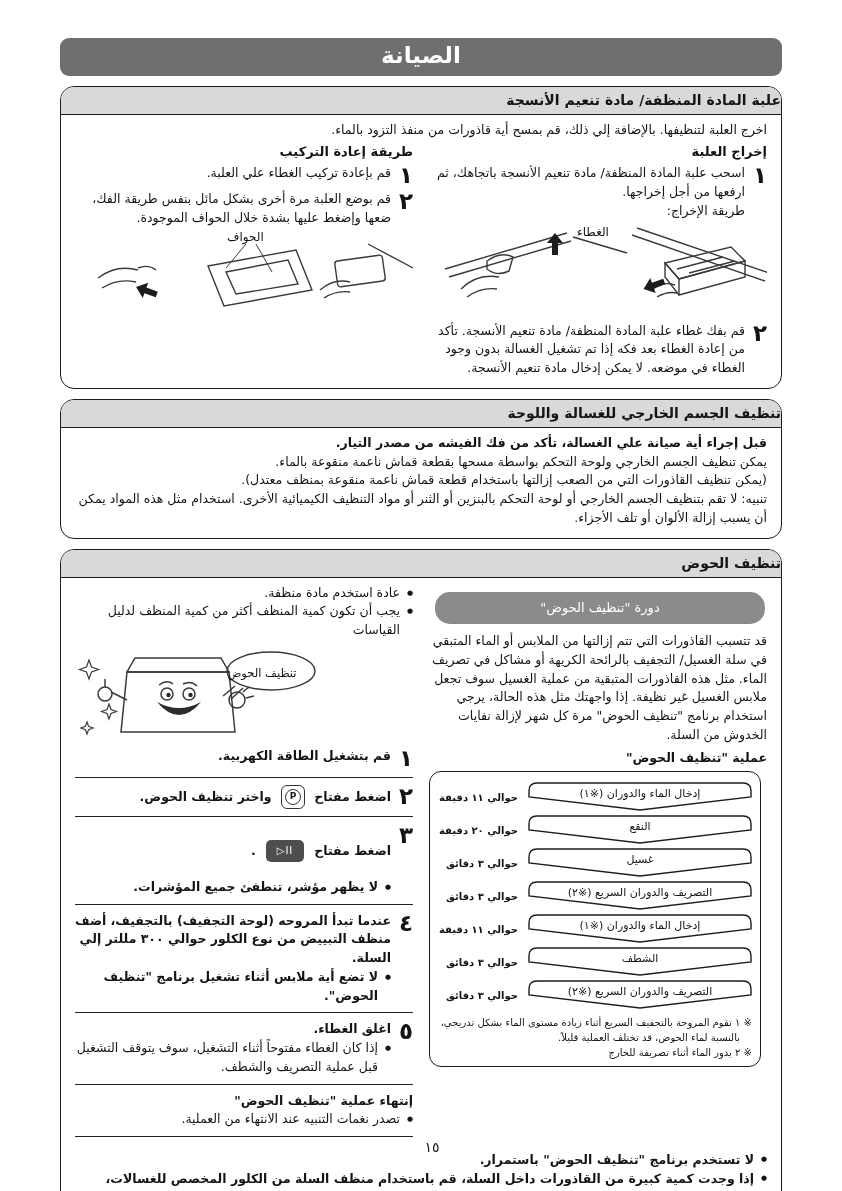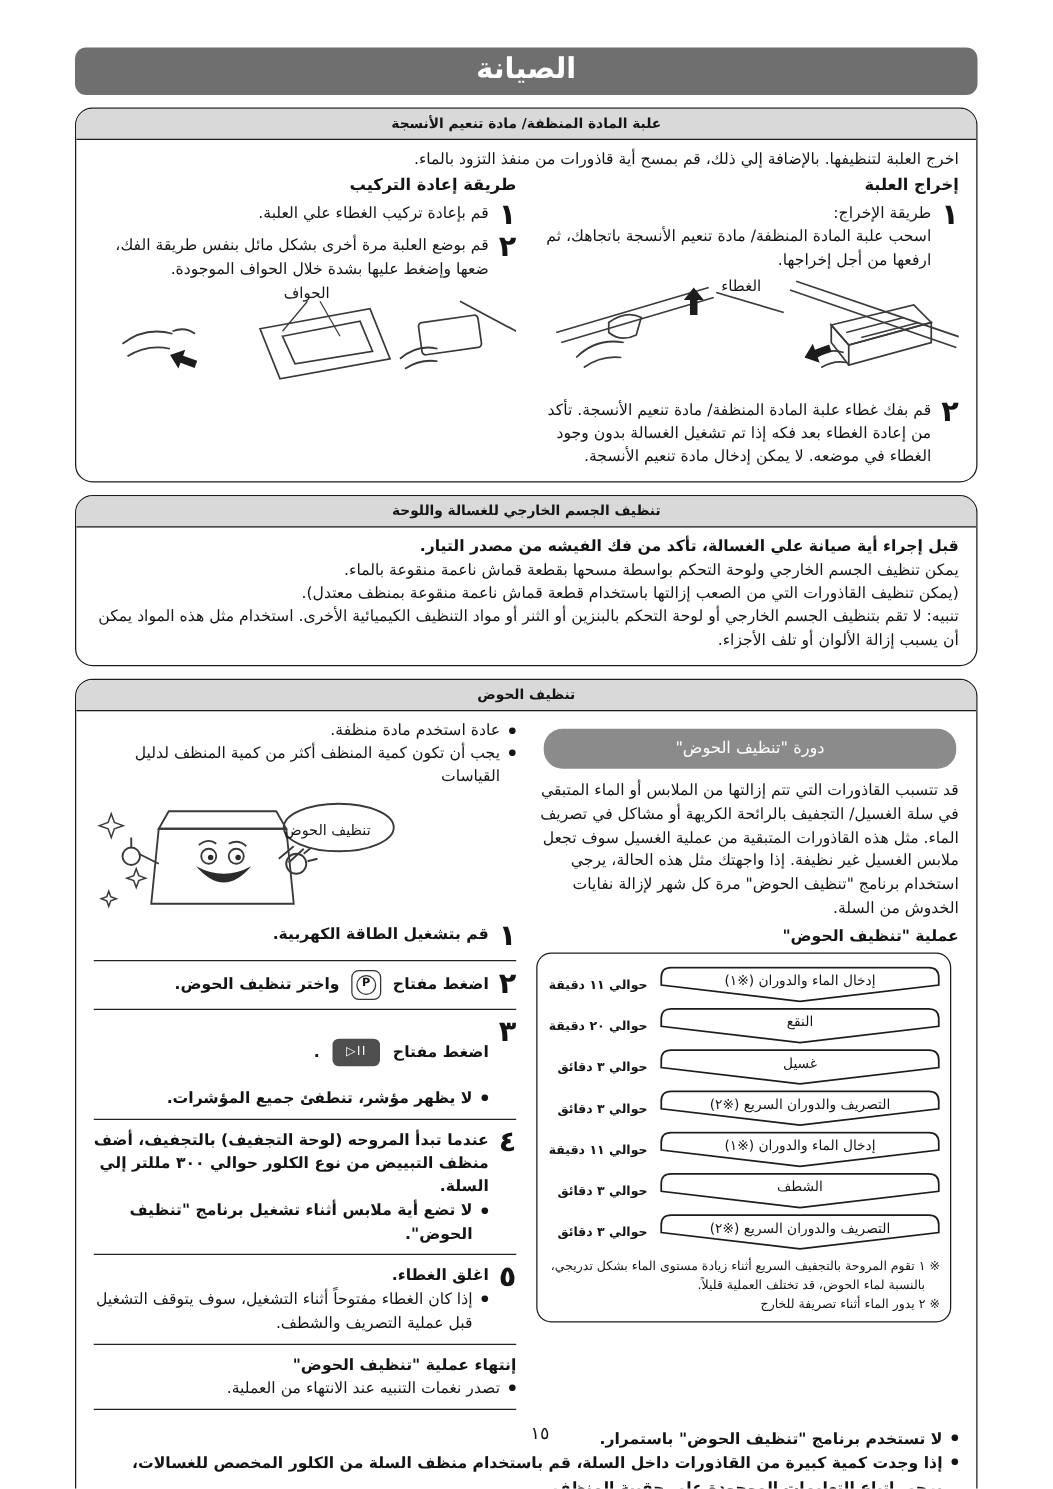--- a/index.html
+++ b/index.html
@@ -4,22 +4,22 @@
 <style>
   html,body{margin:0;padding:0;background:#fff;}
   .page{width:842px;height:1191px;position:relative;background:#fff;overflow:hidden;
         font-family:"DejaVu Sans",sans-serif;direction:rtl;color:#141414;}
   .inner{position:absolute;right:60px;left:60px;top:38px;}
 
   .main-banner{background:#6f6f6f;color:#fff;text-align:center;font-weight:bold;
                font-size:23px;border-radius:9px;padding:4px 0 8px;}
 
   .sec{border:1.6px solid #1c1c1c;border-radius:14px;overflow:hidden;margin-top:10px;background:#fff;}
-  .sec-head{background:#d9d9d9;border-bottom:1.6px solid #1c1c1c;text-align:center;
-            font-weight:bold;font-size:11px;padding:5px 0 6px;}
+  .sec-head{background:#d9d9d9;border-bottom:1.6px solid #1c1c1c;text-align:right;
+            font-weight:bold;font-size:14px;padding:5px 0 6px;}
   .sec-body{padding:6px 14px 10px;font-size:12.5px;line-height:1.5;}
 
   .cols{display:flex;gap:16px;}
   .col{flex:1;min-width:0;}
   .col-title{font-weight:bold;font-size:13px;margin-top:2px;}
   .bold{font-weight:bold;}
   .step{display:flex;gap:7px;margin-top:3px;}
   .stepnum{font-weight:bold;font-size:23px;line-height:1.0;flex:0 0 15px;}
   .steptext{flex:1;}
 
@@ -70,22 +70,22 @@
       <div class="sec-head">علبة المادة المنظفة/ مادة تنعيم الأنسجة</div>
       <div class="sec-body">
         <div>اخرج العلبة لتنظيفها. بالإضافة إلي ذلك، قم بمسح أية قاذورات من منفذ التزود بالماء.</div>
         <div class="cols">
 
           <div class="col">
             <div class="col-title">إخراج العلبة</div>
             <div class="step">
               <span class="stepnum">١</span>
               <div class="steptext">
+                <span style="display:block">اسحب علبة المادة المنظفة/ مادة تنعيم الأنسجة باتجاهك، ثم ارفعها من أجل إخراجها.</span>
                 <span style="display:block">طريقة الإخراج:</span>
-                <span style="display:block">اسحب علبة المادة المنظفة/ مادة تنعيم الأنسجة باتجاهك، ثم ارفعها من أجل إخراجها.</span>
               </div>
             </div>
             <div class="illus">
               <span class="illus-label" style="left:148px;top:0;">الغطاء</span>
               <svg width="340" height="96" viewBox="0 0 340 96">
                 <g stroke="#3a3a3a" fill="none" stroke-width="1.4">
                   <path d="M18,46 L140,10"></path>
                     <path d="M22,54 L144,18"></path>
                   <path d="M60,38 q14,-10 26,-4 l-4,14 q-12,6 -22,-2 z"></path>
                   <path d="M34,66 q16,-16 38,-12"></path>

